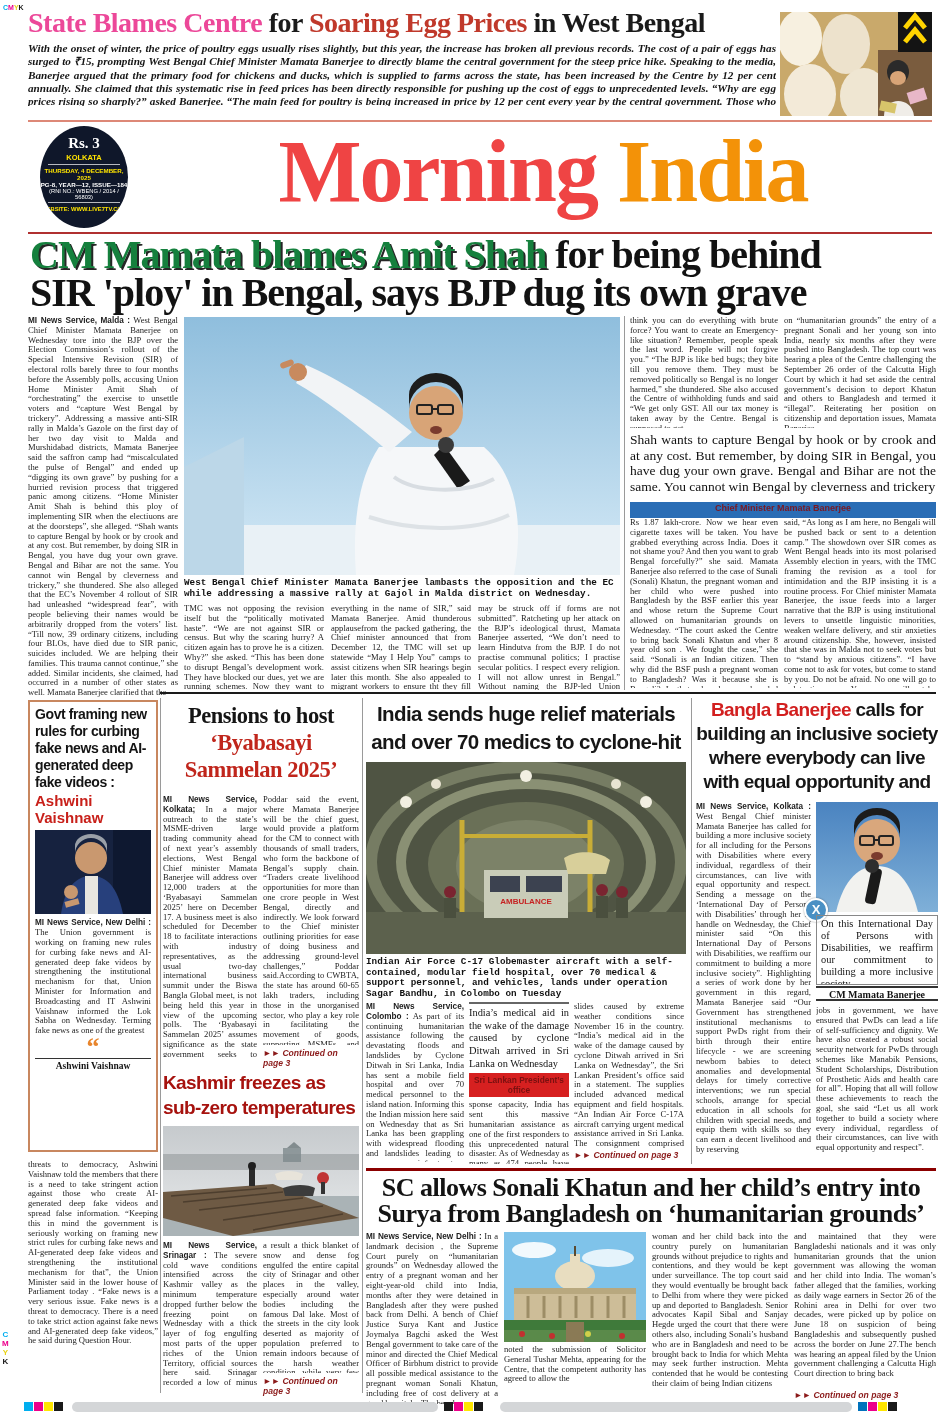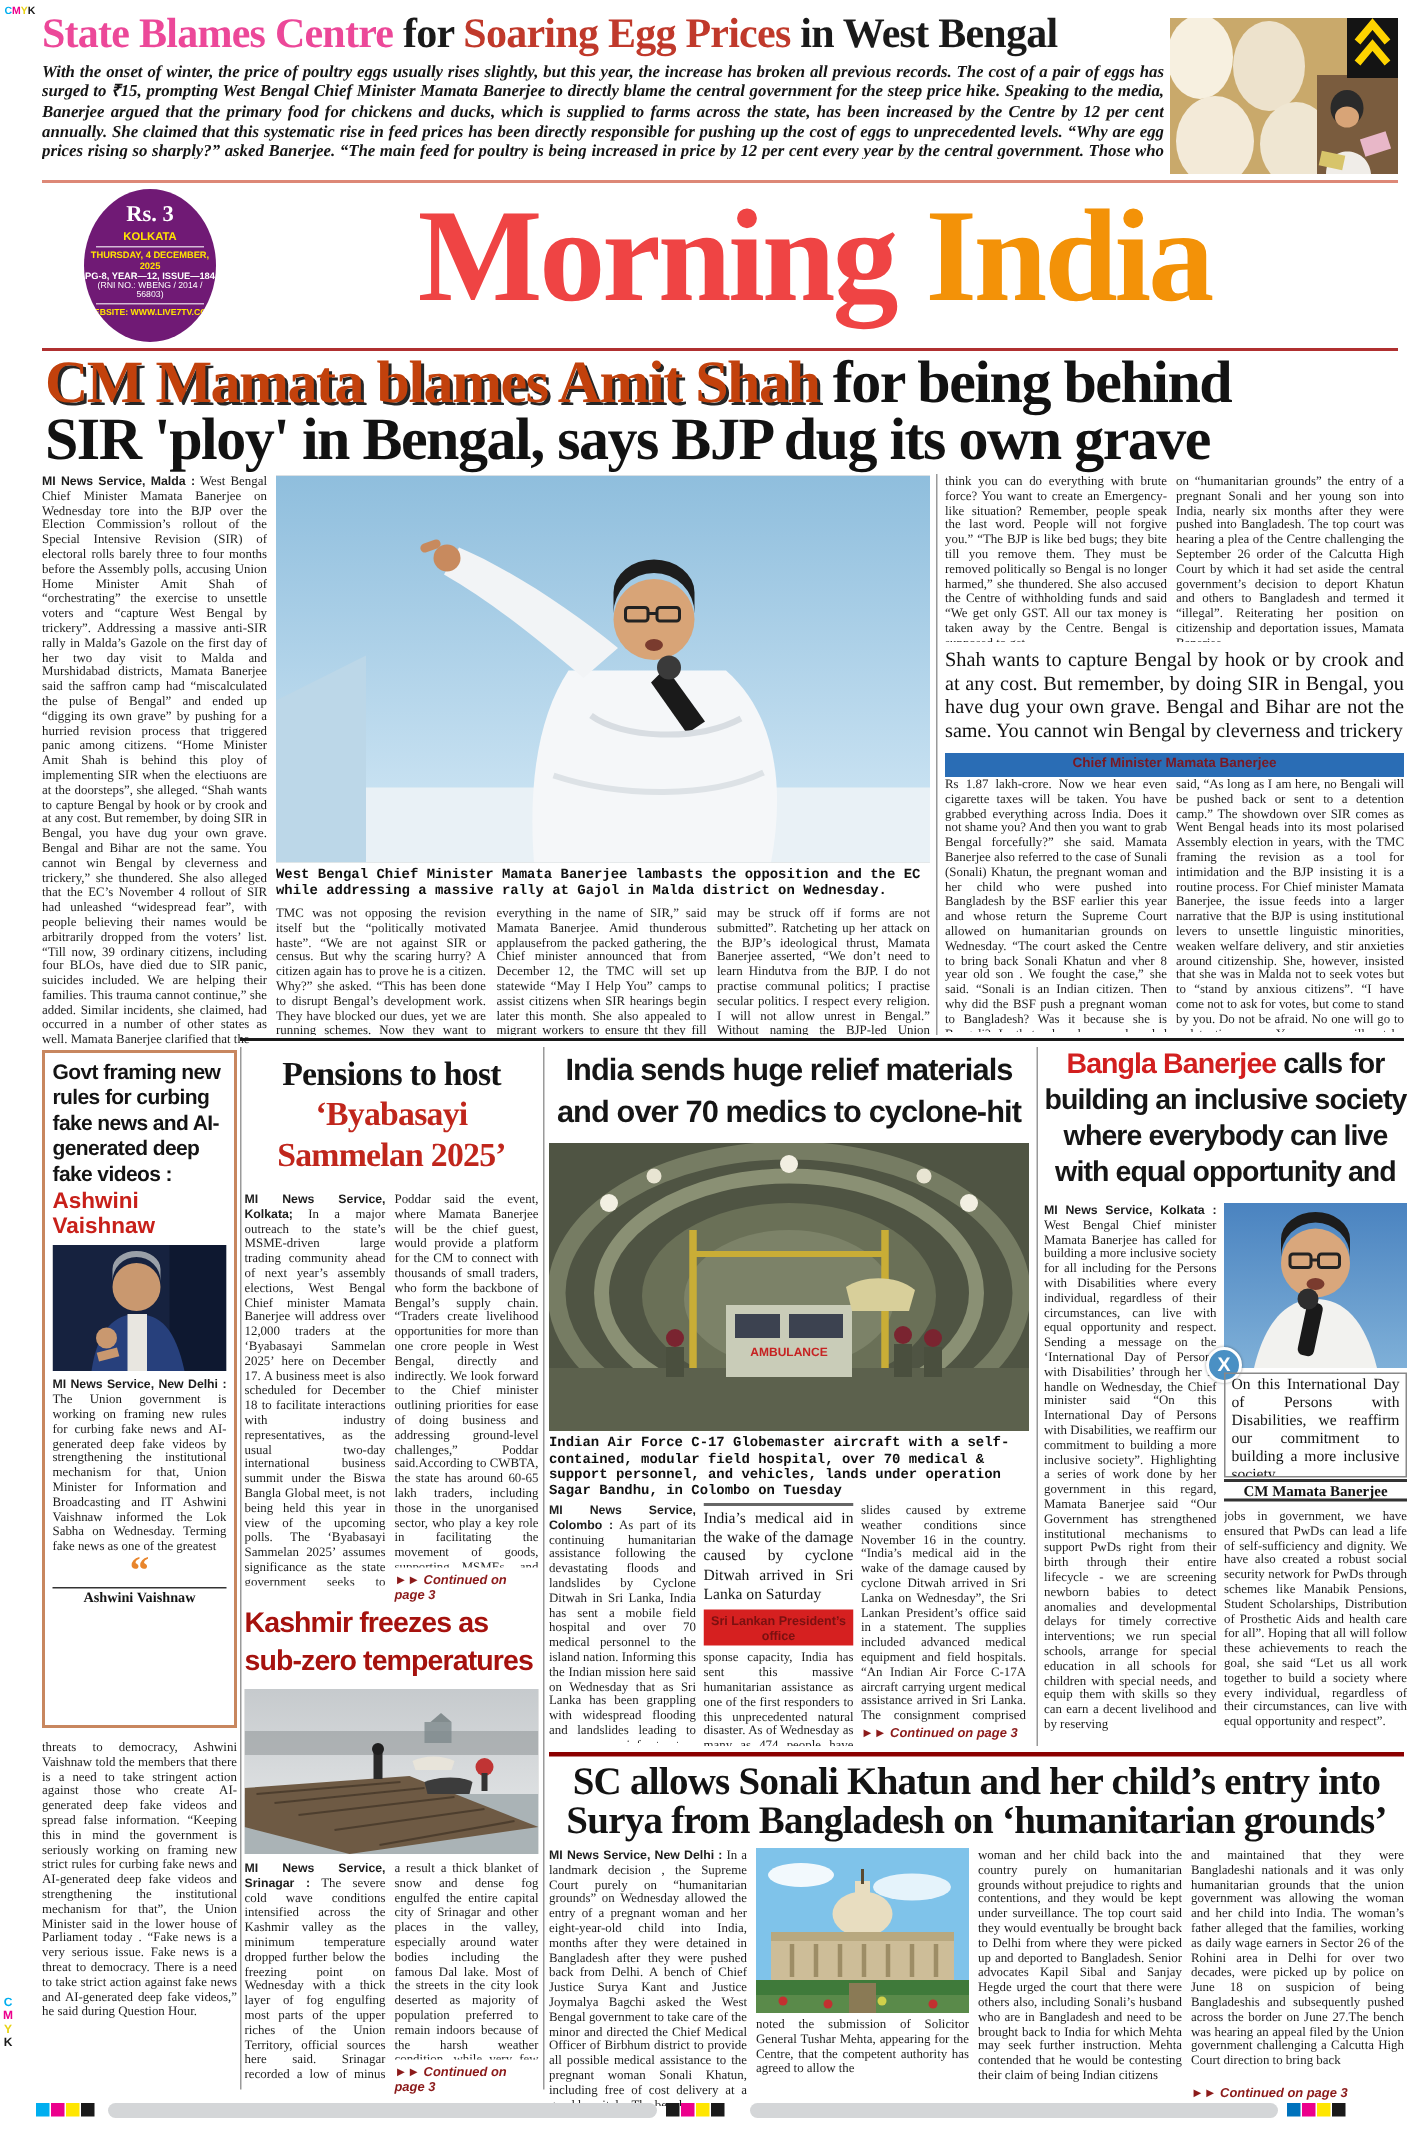--- a/index.html
+++ b/index.html
@@ -9,33 +9,33 @@
 .body-text{font-size:8.6px;line-height:1.14;text-align:justify;overflow:hidden;color:#1d1d1d;font-family:"Liberation Serif",serif}
 .dl{font-family:"Liberation Sans",sans-serif;font-weight:bold;font-size:8.2px}
 .cont{font-family:"Liberation Sans",sans-serif;font-weight:bold;font-style:italic;font-size:8.6px;color:#8b1a1a}
 .rule{position:absolute;background:#1a1a1a}
 .vline{position:absolute;width:1px;background:#9a9a9a}
 
 .kicker{font-family:"Liberation Serif",serif;font-weight:bold;font-size:28px;line-height:1.05;letter-spacing:-0.5px}
 .kick-red1{color:#ec4899}.kick-red2{color:#c0392b}.kick-black{color:#1a1a1a}
 .lead{margin-top:5px;font-size:11.2px;line-height:1.17;font-weight:bold;font-style:italic;text-align:justify;color:#151515}
 
-.oval{position:absolute;left:56px;top:126px;width:88px;height:102px;background:#701a75;border-radius:50%;overflow:hidden;text-align:center;color:#fff}
+.oval{position:absolute;left:40px;top:126px;width:88px;height:102px;background:#0f172a;border-radius:50%;overflow:hidden;text-align:center;color:#fff}
 .oval .price{font-size:15px;font-weight:bold;margin-top:9px;font-family:"Liberation Serif",serif}
 .oval .city{font-size:7.5px;font-weight:bold;color:#ffe400;font-family:"Liberation Sans",sans-serif;margin-top:1px}
 .oval .sep{height:1px;background:rgba(255,255,255,.7);margin:2px 8px}
 .oval .date{font-size:6.2px;font-weight:bold;color:#ffe400;font-family:"Liberation Sans",sans-serif}
 .oval .ed{font-size:6.2px;font-weight:bold;font-family:"Liberation Sans",sans-serif}
 .oval .rni{font-size:5.8px;font-family:"Liberation Sans",sans-serif}
 .oval .web{font-size:5.8px;font-weight:bold;color:#ffe400;font-family:"Liberation Sans",sans-serif;margin-top:3px}
 .title{position:absolute;left:148px;top:118px;width:790px;height:110px;font-family:"Liberation Serif",serif;font-weight:bold;font-size:88px;line-height:108px;text-align:center;letter-spacing:-2px;white-space:nowrap}
 .title .t1{color:#ef4444}.title .t2{color:#f39208}
 
 .mainhl{position:absolute;left:30px;top:236px;width:906px;font-family:"Liberation Serif",serif;font-weight:bold;font-size:40px;line-height:38px;letter-spacing:-1px;color:#121212}
-.hl-red{color:#c2410c;text-shadow:2px 2px 0 #262626}
+.hl-red{color:#15803d;text-shadow:2px 2px 0 #262626}
 
 .pullquote{font-family:"Liberation Serif",serif;font-size:13.5px;line-height:1.16;text-align:justify;color:#111}
 .bluebar{background:#2a6db5;color:#7a1822;font-family:"Liberation Sans",sans-serif;font-weight:bold;font-size:9px;text-align:center;line-height:12px}
 .caption{font-family:Liberation Mono, monospace;font-weight:bold;font-size:9.3px;line-height:1.15;color:#111}
 
 .vbox{position:absolute;left:28px;top:700px;width:130px;height:452px;border:2px solid #c8875f;padding:4px 5px;overflow:hidden}
 .vbox-hl{font-family:"Liberation Sans",sans-serif;font-weight:bold;font-size:14px;line-height:1.22;letter-spacing:-0.4px;color:#141414}
 .vbox-name{font-family:"Liberation Sans",sans-serif;font-weight:bold;font-size:15px;color:#c8201a;margin-top:1px}
 .quote-mark{font-family:"Liberation Serif",serif;font-size:26px;line-height:14px;color:#e8852c;font-weight:bold;display:block;text-align:center}
 .vbox-quote{font-family:"Liberation Serif",serif;font-size:10.4px;line-height:1.2;text-align:justify;color:#141414}
@@ -245,21 +245,21 @@
     <circle cx="256" cy="130" r="6" fill="#7a2430"></circle>
       <rect x="250" y="136" width="12" height="20" fill="#4a4f3e"></rect>
     <circle cx="84" cy="130" r="6" fill="#7a2430"></circle>
       <rect x="78" y="136" width="12" height="20" fill="#4a4f3e"></rect>
     <path d="M198 96 C210 88 232 88 244 98 L240 112 L202 112 Z" fill="#d8cf9a"></path>
   </svg>
 </div>
 <div class="abs caption" style="left:366px;top:957px;width:320px;height:42px;overflow:hidden">Indian Air Force C-17 Globemaster aircraft with a self-contained, modular field hospital, over 70 medical &amp; support personnel, and vehicles, lands under operation Sagar Bandhu, in Colombo on Tuesday</div>
 <div class="abs body-text" style="left:366px;top:1002px;width:98px;height:160px"><b class="dl">MI News Service, Colombo :</b> <span>As part of its continuing humanitarian assistance following the devastating floods and landslides by Cyclone Ditwah in Sri Lanka, India has sent a mobile field hospital and over 70 medical personnel to the island nation. Informing this the Indian mission here said on Wednesday that as Sri Lanka has been grappling with widespread flooding and landslides leading to severe infrastructure collapse in  several completely isolated districts and straining the country’s disaster-re-</span></div>
 <div class="abs" style="left:469px;top:1002px;width:100px;height:162px;overflow:hidden">
-  <div class="sl-quote">India’s medical aid in the wake of the damage caused by cyclone Ditwah arrived in Sri Lanka on Saturday</div>
+  <div class="sl-quote">India’s medical aid in the wake of the damage caused by cyclone Ditwah arrived in Sri Lanka on Wednesday</div>
   <div class="redbar">Sri Lankan President’s office</div>
   <div class="body-text" style="margin-top:3px;height:66px">sponse capacity, India has sent this massive humanitarian assistance as one of the first responders to this unprecedented natural disaster. As of Wednesday as many as  474 people have been killed and another 366 remained missing, in catastrophic floods and land-</div>
 </div>
 <div class="abs body-text" style="left:574px;top:1002px;width:110px;height:146px">slides caused by extreme weather conditions since November 16 in the country. “India’s medical aid in the wake of the damage caused by cyclone Ditwah arrived in Sri Lanka on Wednesday”, the Sri Lankan President’s office said in a statement. The supplies included advanced medical equipment and field hospitals. “An Indian Air Force C-17A aircraft carrying urgent medical assistance arrived in Sri Lanka. The consignment comprised critical</div>
 <div class="abs cont" style="left:574px;top:1150px;width:110px">►► Continued on page 3</div>
 
 <div class="abs inc-hl" style="left:696px;top:698px;width:242px;height:98px;overflow:hidden"><span class="inc-red">Bangla Banerjee</span><span> calls for building an inclusive society where everybody can live with equal opportunity and respect</span></div>
 <div class="abs body-text" style="left:696px;top:802px;width:115px;height:362px"><b class="dl">MI News Service, Kolkata :</b> <span>West Bengal Chief minister Mamata Banerjee has called for building a more inclusive society for all including for the Persons with Disabilities where every individual, regardless of their circumstances, can live with equal opportunity and respect. Sending a message on the ‘International Day of Persons with Disabilities’ through her X  handle on Wednesday, the Chief minister said  “On this International Day of Persons with Disabilities, we reaffirm our commitment to building a more inclusive society”. Highlighting a series of work done by her government in this regard, Mamata Banerjee said “Our Government has strengthened institutional mechanisms to support PwDs right from their birth through their entire lifecycle - we are screening newborn babies to detect anomalies and developmental delays for timely corrective interventions; we run special schools, arrange for special education in all schools for children with special needs, and equip them with skills so they can earn a decent livelihood and by reserving</span></div>
 <div class="photo" style="left:816px;top:802px;width:122px;height:110px">
   <svg width="122" height="110" viewBox="0 0 122 110">

